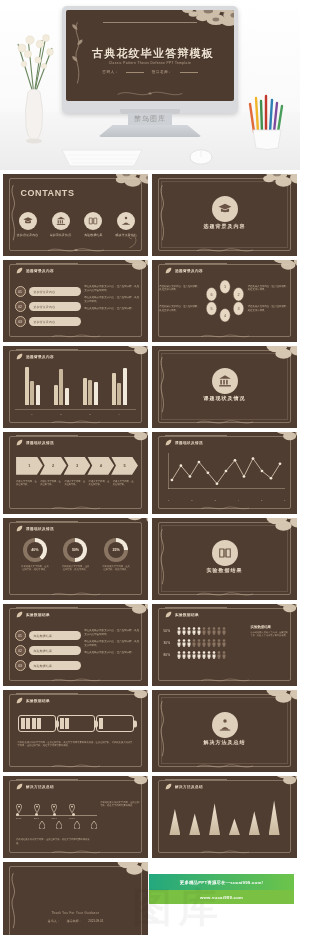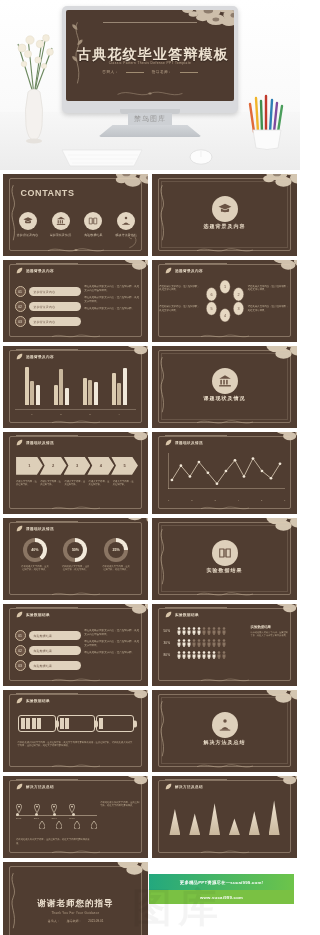--- a/index.html
+++ b/index.html
@@ -45,21 +45,21 @@
                    opacity:.88; pointer-events:none; }
   .corner-floral-sm { position:absolute; right:-8%; top:-14%; width:50%; height:46%;
                       opacity:.85; pointer-events:none; }
   .vine-left { position:absolute; left:2%; top:12%; width:10%; height:70%; opacity:.6; pointer-events:none; }
   .scroll-bottom { position:absolute; left:50%; transform:translateX(-50%); bottom:2%;
                    width:46%; height:12%; opacity:.55; pointer-events:none; }
   .swirl-br { position:absolute; right:3%; bottom:8%; width:14%; height:22%; opacity:.5; pointer-events:none; }
 
   
   .hero-title { position:absolute; left:6px; right:0; top:40%; text-align:center;
-                font-size:14px; color:#efe3d2; letter-spacing:1.2px; font-weight:700;
+                font-size:11px; color:#efe3d2; letter-spacing:1.2px; font-weight:700;
                 text-shadow:0 1px 1px rgba(0,0,0,.35); }
   .hero-sub  { position:absolute; left:0; right:0; top:56%; text-align:center;
                 font-size:3.2px; color:#bda88f; letter-spacing:.4px; }
   .hero-meta { position:absolute; left:0; right:0; top:66%; text-align:center;
                 font-size:3.6px; color:#c3ae94; letter-spacing:.5px; }
   .hero-meta span { display:inline-block; margin:0 3px; }
   .hero-rule { display:inline-block; width:18px; height:1px; background:#a08c72;
                vertical-align:middle; margin:0 2px; }
   .hero-topline { position:absolute; left:22%; right:22%; top:13%; height:1px; background:rgba(226,209,184,.5); }
 
@@ -1130,21 +1130,20 @@
         </g>
       </svg>
     <div class="frame"></div>
     <svg class="vine-left" viewBox="0 0 20 100" preserveAspectRatio="none">
         <path d="M10 2 C4 18 16 28 10 44 C4 60 16 72 10 98" stroke="#d9c6aa" stroke-width="1.2" fill="none"></path>
       </svg>
     <svg class="scroll-bottom" viewBox="0 0 100 24" preserveAspectRatio="none">
         <path d="M8 14 C22 2 36 22 50 12 C64 2 78 22 92 12" stroke="#d9c6aa" stroke-width="1.2" fill="none"></path>
         <circle cx="50" cy="12" r="2.4" fill="#d9c6aa"></circle>
       </svg>
-    <div class="thanks-title">谢谢老师您的指导</div>
     <div class="thanks-sub">Thank You For Your Guidance</div>
     <div class="thanks-meta">
       <span>答辩人：</span>
       <span>指导老师：</span>
       <span>2021.09.01</span>
     </div>
   </div>
 
   <div class="cell" style="background:#fff">
     <div class="banner" style="top:12px">

